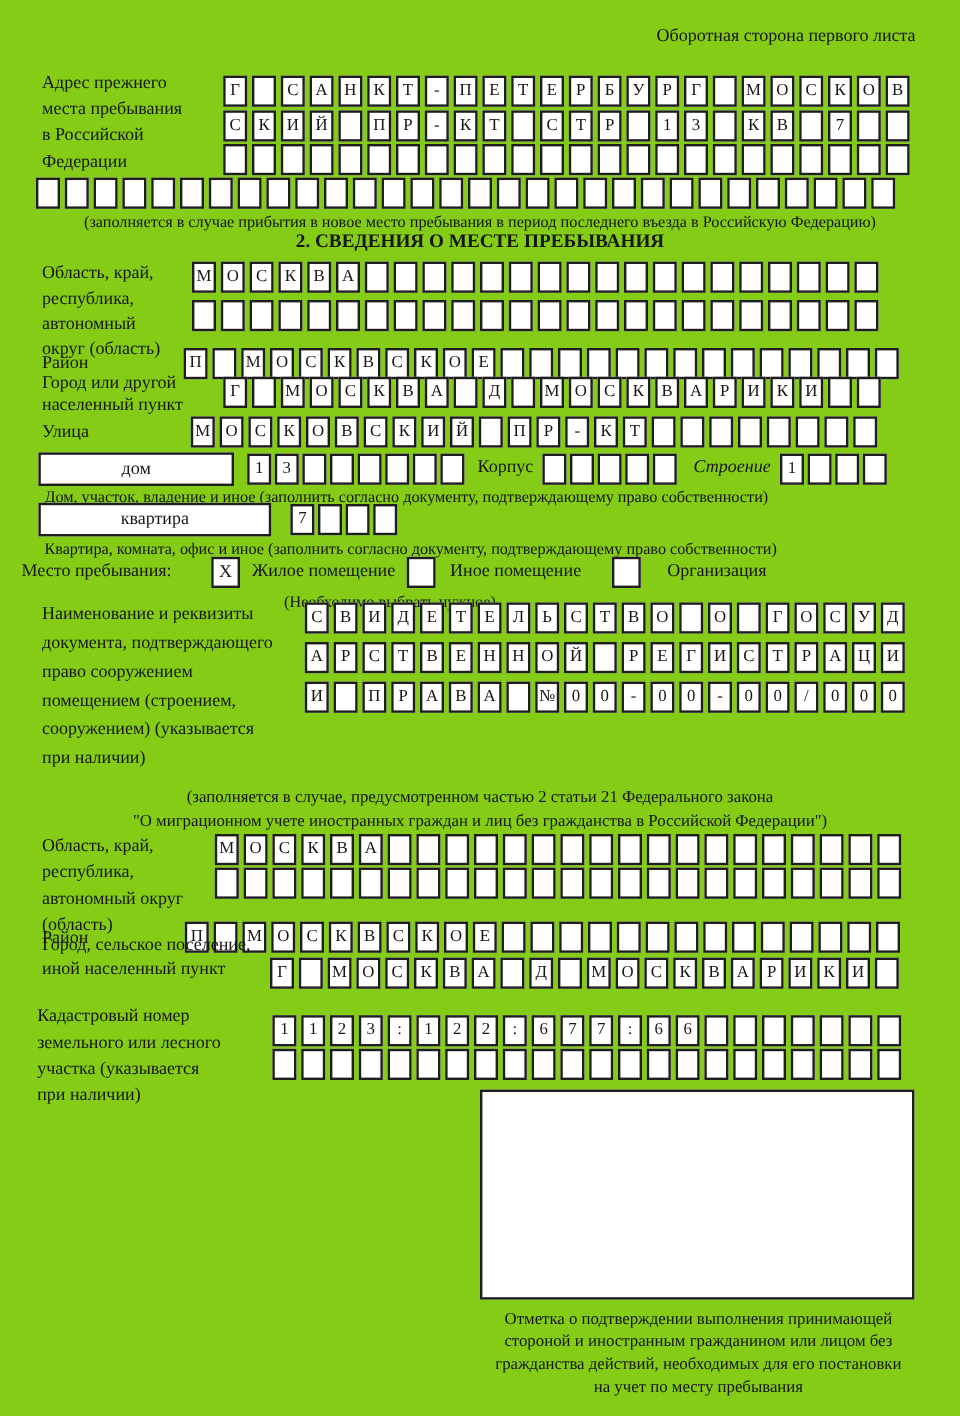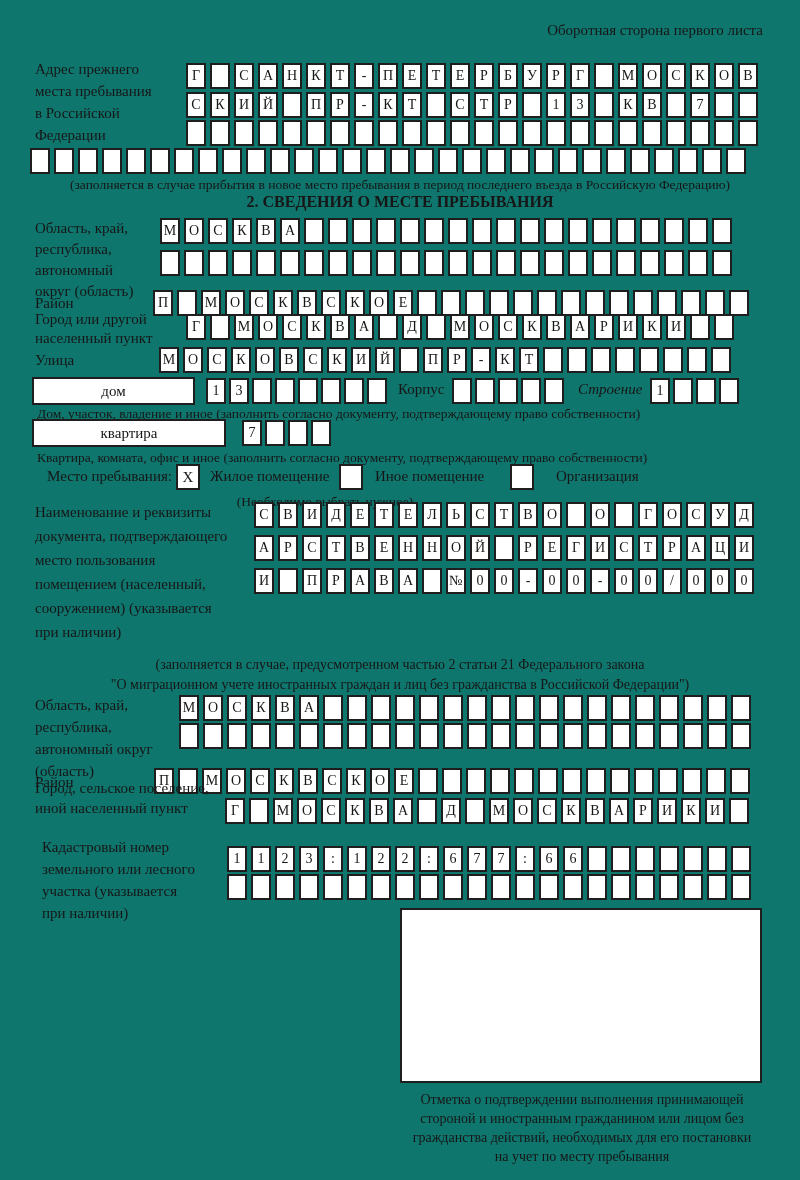--- a/index.html
+++ b/index.html
@@ -1,17 +1,17 @@
 <!DOCTYPE html>
 <html><head>
 <meta charset="utf-8">
 <style>
   html,body{margin:0;padding:0;background:#888;}
   #page{
-    position:relative;width:800px;height:1180px;background:#0f766e;
+    position:relative;width:800px;height:1180px;background:#84cc16;
     font-family:"Liberation Serif","DejaVu Serif",serif;color:#161616;
     overflow:hidden;margin:0 auto;
   }
   .abs{position:absolute;}
   .title{font-size:15px;}
   .heading{font-weight:bold;font-size:16px;text-align:center;width:800px;left:0;}
   .lbl{font-size:15px;line-height:21px;}
   .note{font-size:13.5px;text-align:center;width:800px;left:0;}
   .caption{font-size:13.5px;}
   .boxrow{display:flex;gap:4px;}
@@ -335,34 +335,34 @@
 
   <div class="wbox" style="left:32px;top:419px;width:194px;">квартира</div>
   <div class="abs boxrow" style="left:242px;top:420px;gap:3px;">
       <span class="cbox">7</span>
       <span class="cbox"></span>
       <span class="cbox"></span>
       <span class="cbox"></span>
     </div>
   <div class="abs caption" style="left:37px;top:450px;">Квартира, комната, офис и иное (заполнить согласно документу, подтверждающему право собственности)</div>
 
-  <div class="inline-lbl" style="left:47px;top:468px;">Место пребывания:</div>
+  <div class="inline-lbl" style="left:18px;top:468px;">Место пребывания:</div>
   <div class="chk" style="left:176px;top:464px;">X</div>
   <div class="inline-lbl" style="left:210px;top:468px;">Жилое помещение</div>
   <div class="chk" style="left:339px;top:464px;"></div>
   <div class="inline-lbl" style="left:375px;top:468px;">Иное помещение</div>
   <div class="chk" style="left:510px;top:464px;"></div>
   <div class="inline-lbl" style="left:556px;top:468px;">Организация</div>
   <div class="abs note" style="top:494px;width:650px;">(Необходимо выбрать нужное)</div>
 
   <div class="abs lbl" style="left:35px;top:500px;line-height:24px;">
     <div>Наименование и реквизиты</div>
     <div>документа, подтверждающего</div>
-    <div>место пользования</div>
-    <div>помещением (населенный,</div>
+    <div>право сооружением</div>
+    <div>помещением (строением,</div>
     <div>сооружением) (указывается</div>
     <div>при наличии)</div>
   </div>
   <div class="abs boxrow" style="left:254px;top:502px;">
       <span class="cbox">С</span>
       <span class="cbox">В</span>
       <span class="cbox">И</span>
       <span class="cbox">Д</span>
       <span class="cbox">Е</span>
       <span class="cbox">Т</span>
@@ -542,21 +542,21 @@
       <span class="cbox">К</span>
       <span class="cbox">В</span>
       <span class="cbox">А</span>
       <span class="cbox">Р</span>
       <span class="cbox">И</span>
       <span class="cbox">К</span>
       <span class="cbox">И</span>
       <span class="cbox"></span>
     </div>
 
-  <div class="abs lbl" style="left:42px;top:836px;line-height:22px;">
+  <div class="abs lbl" style="left:31px;top:836px;line-height:22px;">
     <div>Кадастровый номер</div>
     <div>земельного или лесного</div>
     <div>участка (указывается</div>
     <div>при наличии)</div>
   </div>
   <div class="abs boxrow" style="left:227px;top:846px;">
       <span class="cbox">1</span>
       <span class="cbox">1</span>
       <span class="cbox">2</span>
       <span class="cbox">3</span>

